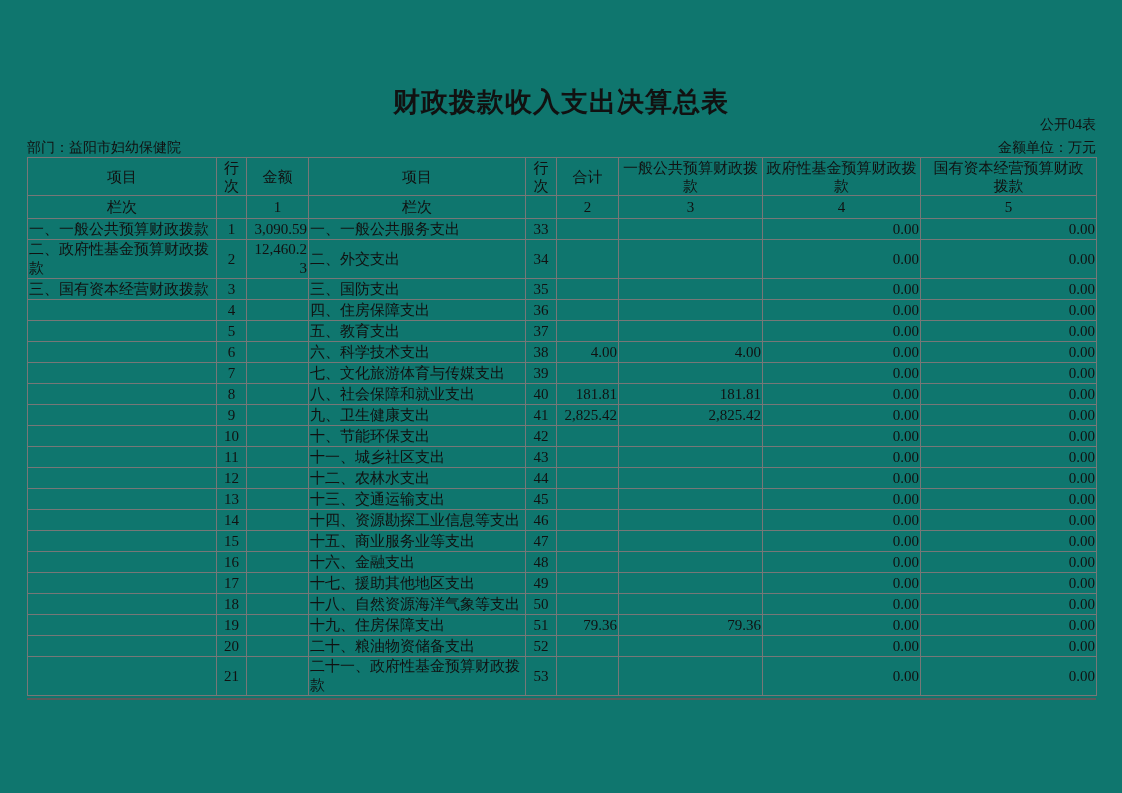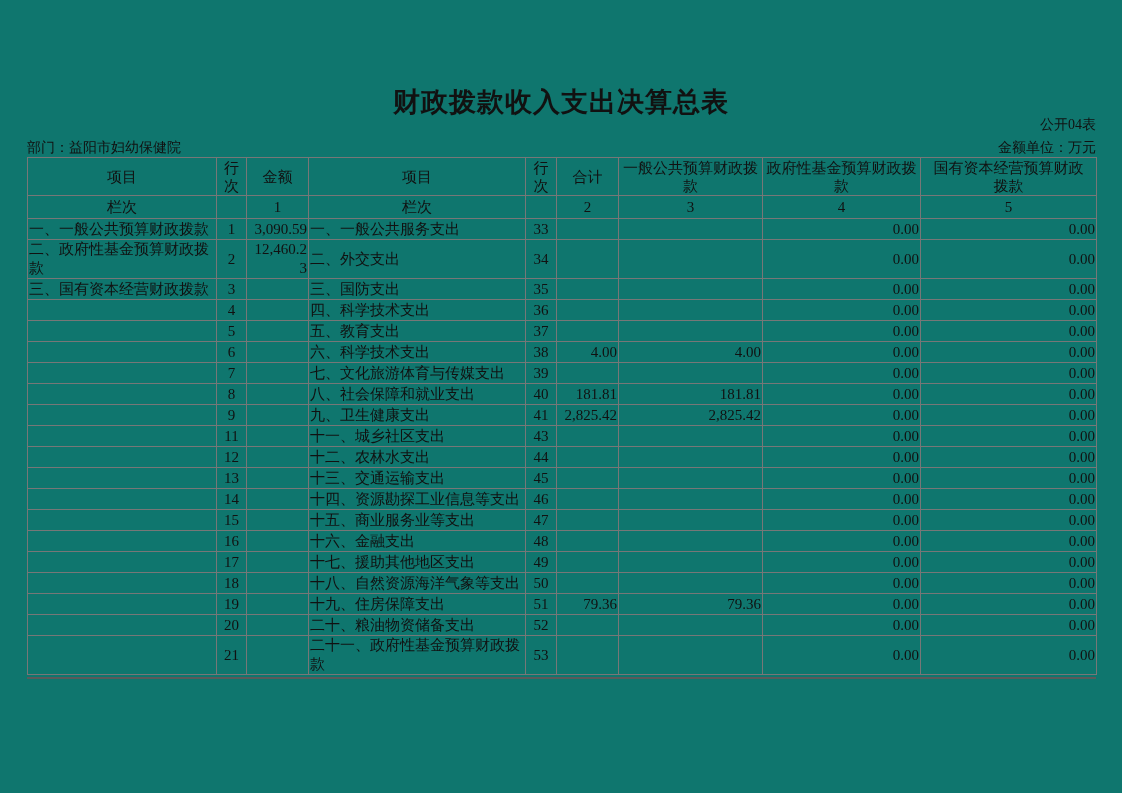--- a/index.html
+++ b/index.html
@@ -141,21 +141,21 @@
             <td class="no">35</td>
             <td class="amt"></td>
             <td class="amt"></td>
             <td class="amt">0.00</td>
             <td class="amt">0.00</td>
           </tr>
           <tr>
             <td class="item"></td>
             <td class="no">4</td>
             <td class="amt"></td>
-            <td class="item">四、科学技术支出</td>
+            <td class="item">四、住房保障支出</td>
             <td class="no">36</td>
             <td class="amt"></td>
             <td class="amt"></td>
             <td class="amt">0.00</td>
             <td class="amt">0.00</td>
           </tr>
           <tr>
             <td class="item"></td>
             <td class="no">5</td>
             <td class="amt"></td>
@@ -200,20 +200,31 @@
             <td class="amt">0.00</td>
           </tr>
           <tr>
             <td class="item"></td>
             <td class="no">9</td>
             <td class="amt"></td>
             <td class="item">九、卫生健康支出</td>
             <td class="no">41</td>
             <td class="amt">2,825.42</td>
             <td class="amt">2,825.42</td>
+            <td class="amt">0.00</td>
+            <td class="amt">0.00</td>
+          </tr>
+          <tr>
+            <td class="item"></td>
+            <td class="no">10</td>
+            <td class="amt"></td>
+            <td class="item">十、节能环保支出</td>
+            <td class="no">42</td>
+            <td class="amt"></td>
+            <td class="amt"></td>
             <td class="amt">0.00</td>
             <td class="amt">0.00</td>
           </tr>
           <tr>
             <td class="item"></td>
             <td class="no">11</td>
             <td class="amt"></td>
             <td class="item">十一、城乡社区支出</td>
             <td class="no">43</td>
             <td class="amt"></td>

